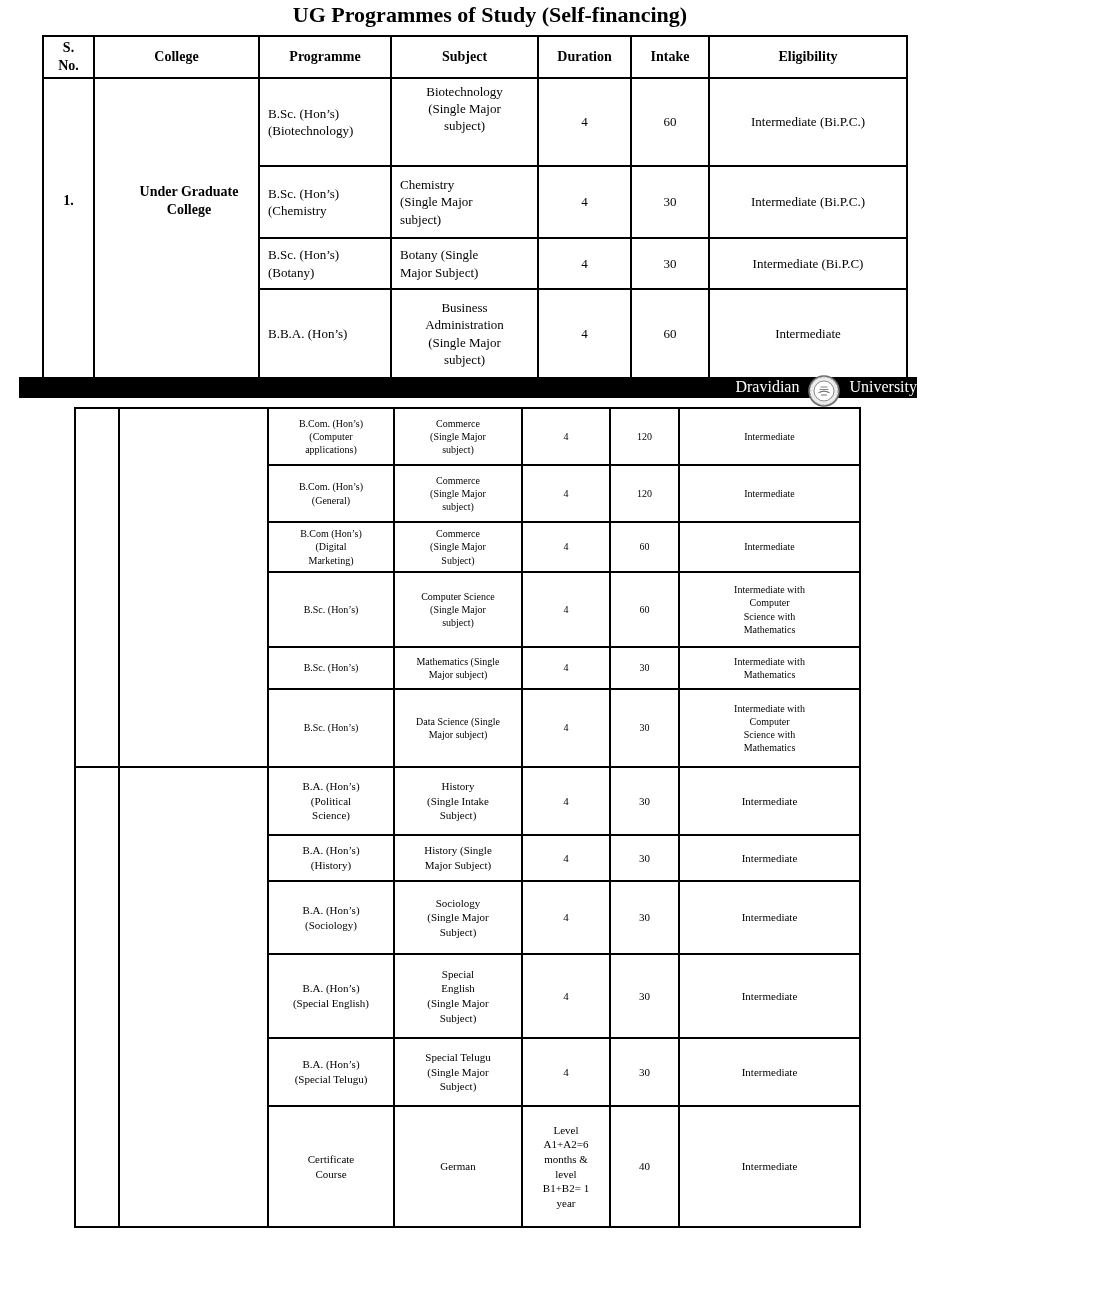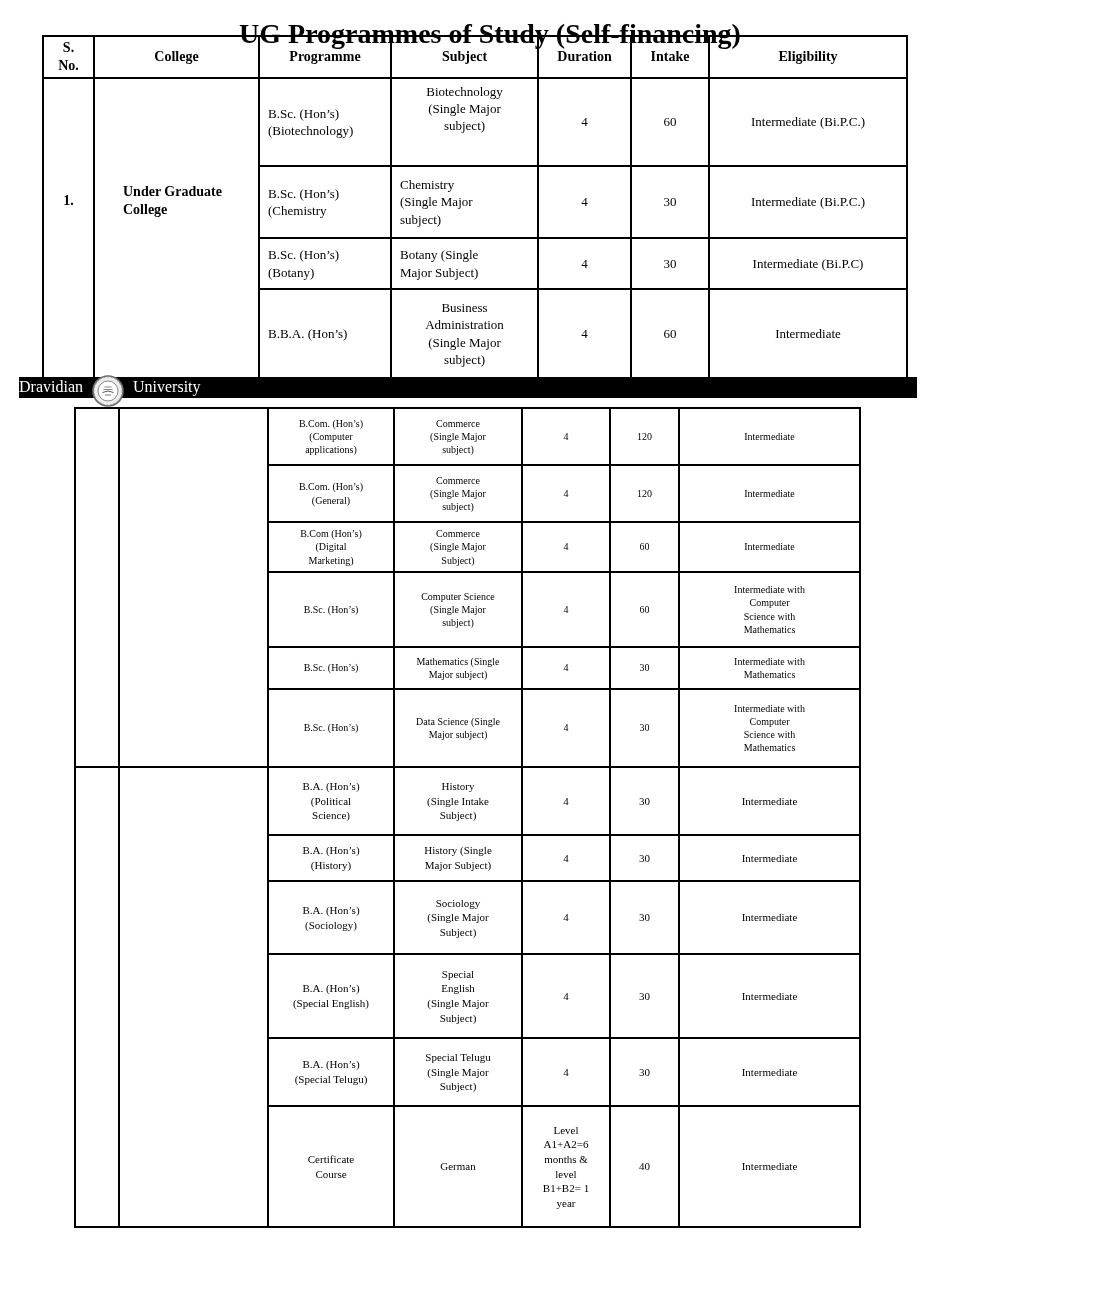--- a/index.html
+++ b/index.html
@@ -1,40 +1,40 @@
 <!DOCTYPE html>
 <html><head>
 <meta charset="utf-8">
 <style>
   html,body{margin:0;padding:0;background:#fff;}
   #page{
     position:relative;width:1108px;height:1291px;background:#ffffff;
     font-family:"Liberation Serif","DejaVu Serif",serif;color:#000;
   }
   .title{
-    position:absolute;top:18px;left:58px;width:864px;text-align:center;
-    font-size:28px;font-weight:bold;
+    position:absolute;top:2px;left:58px;width:864px;text-align:center;
+    font-size:22px;font-weight:bold;
   }
   table{border-collapse:collapse;table-layout:fixed;position:absolute;}
   td,th{
     border:2px solid #000;text-align:center;vertical-align:middle;
     white-space:pre-line;overflow:hidden;padding:1px 3px;line-height:1.32;
   }
   #t1{top:35px;left:42px;width:864px;font-size:13px;}
   #t1 th{font-size:14px;font-weight:bold;}
   #t2{top:407px;left:74px;width:785px;}
   tr.ga td{font-size:10px;}
   tr.gb td{font-size:11px;}
   .al{text-align:left;padding-left:8px;}
   .sno{font-weight:bold;font-size:14px;padding-bottom:55px;}
-  .college{text-align:left;padding-left:28px;font-weight:bold;font-size:14px;padding-bottom:55px;}
+  .college{text-align:center;padding-left:28px;font-weight:bold;font-size:14px;padding-bottom:55px;}
   .vtop{vertical-align:top;padding-top:4px;}
   #banner{
     position:absolute;top:377px;left:19px;width:898px;height:21px;background:#000000;
-    display:flex;justify-content:flex-start;align-items:flex-start;gap:9px;color:#ffffff;
+    display:flex;justify-content:flex-end;align-items:flex-start;gap:9px;color:#ffffff;
   }
   #banner .btxt{font-size:16px;line-height:20px;}
   #banner .seal{width:32px;height:32px;margin-top:-2px;flex:none;}
 </style>
 </head>
 <body>
 
 <div id="page">
 
   <div class="title">UG Programmes of Study (Self-financing)</div>

